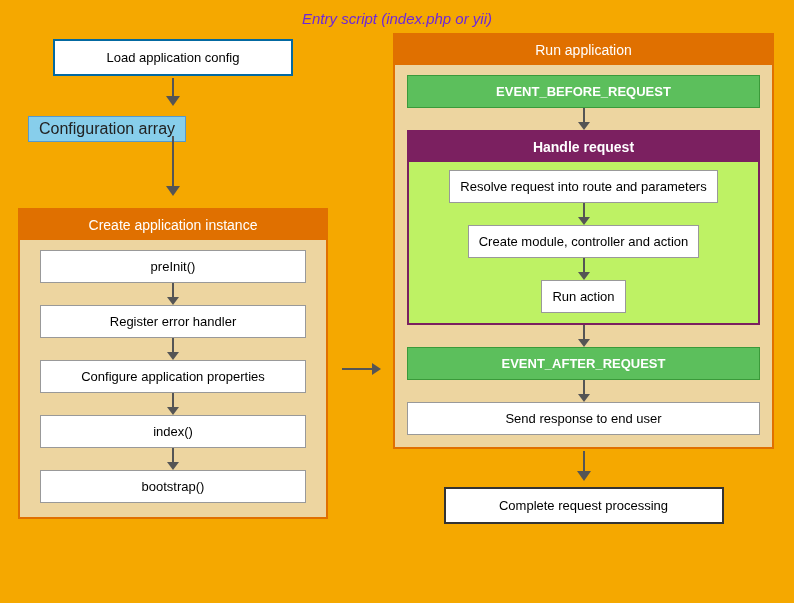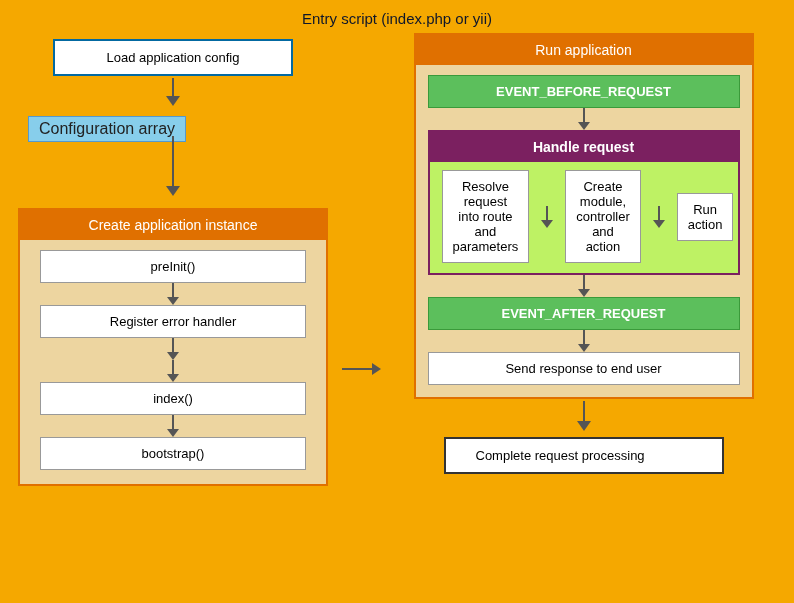--- a/index.html
+++ b/index.html
@@ -9,23 +9,24 @@
       background-color: #F5A800;
       font-family: Arial, sans-serif;
       font-size: 13px;
       overflow: hidden;
       position: relative;
     }
 
     .main-title {
       text-align: center;
       font-size: 15px;
-      color: #0f172a;
+      color: #6d28d9;
       padding: 10px 0 6px 0;
       font-weight: normal;
+      font-style: italic;
     }
 
     .diagram-area {
       display: flex;
       flex-direction: row;
       padding: 0 18px;
       gap: 24px;
     }
 
     
@@ -135,21 +136,21 @@
     .right-col {
       display: flex;
       flex-direction: column;
       align-items: center;
       flex: 1;
     }
 
     .run-app-container {
       border: 2px solid #E07000;
       background: #EDD5A0;
-      width: 340px;
+      width: 381px;
       padding-bottom: 12px;
     }
 
     .run-app-header {
       background: #E07000;
       color: #fff;
       text-align: center;
       padding: 7px 0;
       font-size: 14px;
       font-weight: normal;
@@ -199,36 +200,36 @@
       padding: 8px 10px;
       text-align: center;
       margin: 0 12px;
       font-size: 13px;
     }
 
     .complete-box {
       border: 2px solid #333;
       background: #fff;
       padding: 9px 30px;
-      text-align: left;
+      text-align: center;
       width: 280px;
       font-size: 13px;
       margin-top: 4px;
     }
 
     .right-col-inner {
       display: flex;
       flex-direction: column;
       align-items: center;
       width: 340px;
     }
 
     .handle-inner {
       display: flex;
-      flex-direction: row;
+      flex-direction: column;
       align-items: center;
       width: 100%;
     }
   </style>
 </head>
 <body>
 
 <div class="main-title">Entry script (index.php or yii)</div>
 
 <div class="diagram-area">
@@ -261,20 +262,21 @@
         <div class="head"></div>
       </div>
 
       <div class="app-step-box">Register error handler</div>
 
       <div class="small-arrow">
         <div class="line"></div>
         <div class="head"></div>
       </div>
 
+      <div class="app-step-box">Configure application properties</div>
 
       <div class="small-arrow">
         <div class="line"></div>
         <div class="head"></div>
       </div>
 
       <div class="app-step-box">index()</div>
 
       <div class="small-arrow">
         <div class="line"></div>

